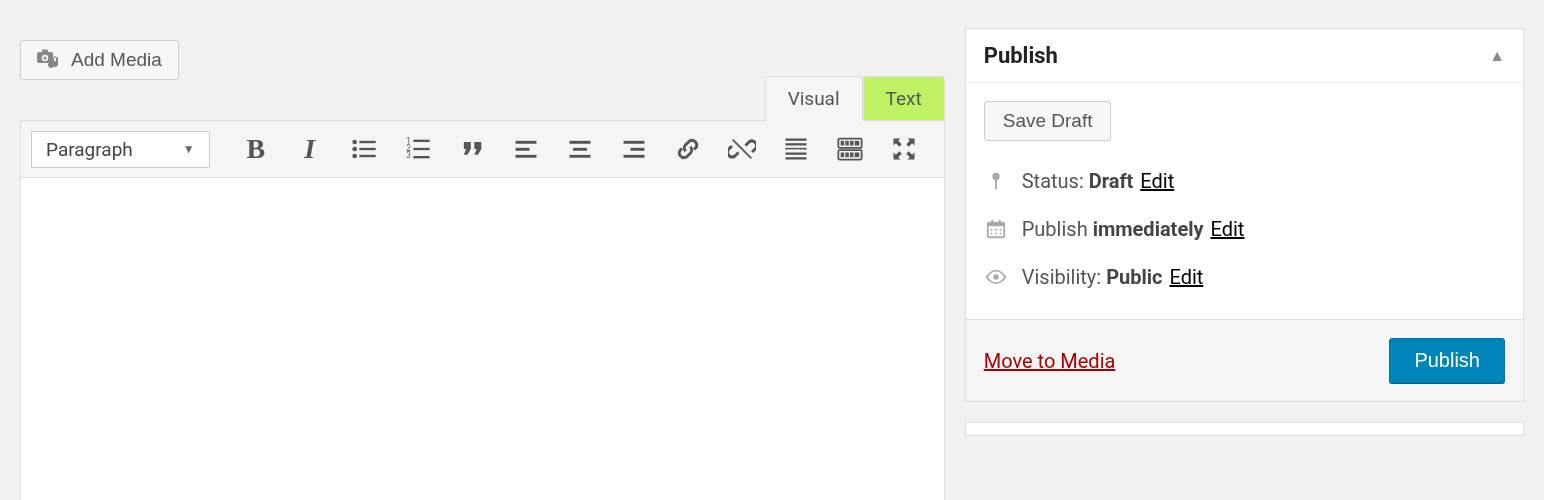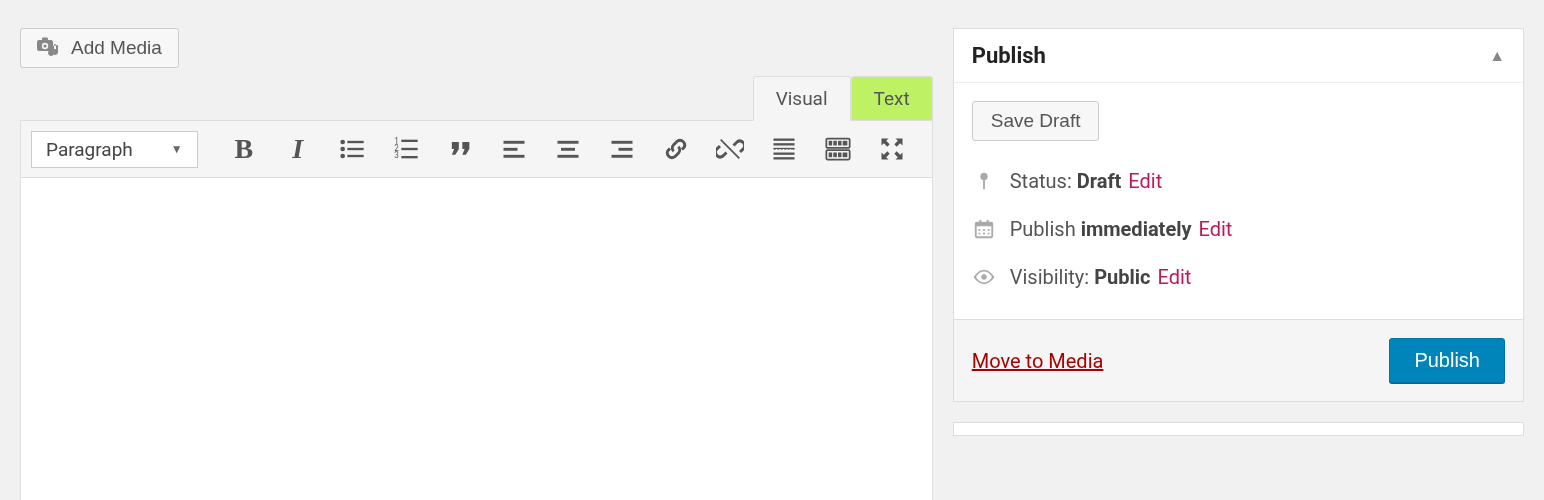--- a/index.html
+++ b/index.html
@@ -31,20 +31,21 @@
       align-items: center;
       gap: 10px;
       background: #f7f7f7;
       border: 1px solid #ccc;
       padding: 8px 16px;
       font-size: 19px;
       color: #555;
       cursor: pointer;
       border-radius: 3px;
       margin-bottom: 14px;
+      margin-top: 12px;
     }
     .add-media-icon { color: #888; display:inline-flex; }
 
     
     .editor-tabs {
       float: right;
       display: flex;
       margin-bottom: -1px;
       margin-top: 48px;
     }
@@ -80,21 +81,21 @@
       align-items: center;
       gap: 0;
     }
     .format-select {
       background: #fff;
       border: 1px solid #ccc;
       padding: 6px 14px;
       font-size: 19px;
       display: inline-flex;
       align-items: center;
-      gap: 38px;
+      gap: 50px;
       margin-right: 22px;
       cursor: pointer;
       color: #444;
     }
     .format-select .caret {
       font-size: 12px;
       color: #666;
     }
     .tb-btn {
       width: 48px;
@@ -159,21 +160,22 @@
       align-items: center;
       gap: 14px;
       padding: 12px 0;
       font-size: 20px;
       color: #555;
     }
     .misc-row .icon { color: #aaa; width: 24px; display:inline-flex; justify-content:center; }
     .misc-row .icon svg { fill: #aaa; width: 22px; height: 22px; }
     .misc-row strong { font-weight: 700; color: #444; }
     .edit-link {
-      color: #be185d;
+      color: #000000;
+      text-decoration: underline;
       cursor: pointer;
       margin-left: 2px;
     }
     .major-actions {
       background: #f5f5f5;
       border-top: 1px solid #ddd;
       padding: 18px;
       display: flex;
       justify-content: space-between;
       align-items: center;

